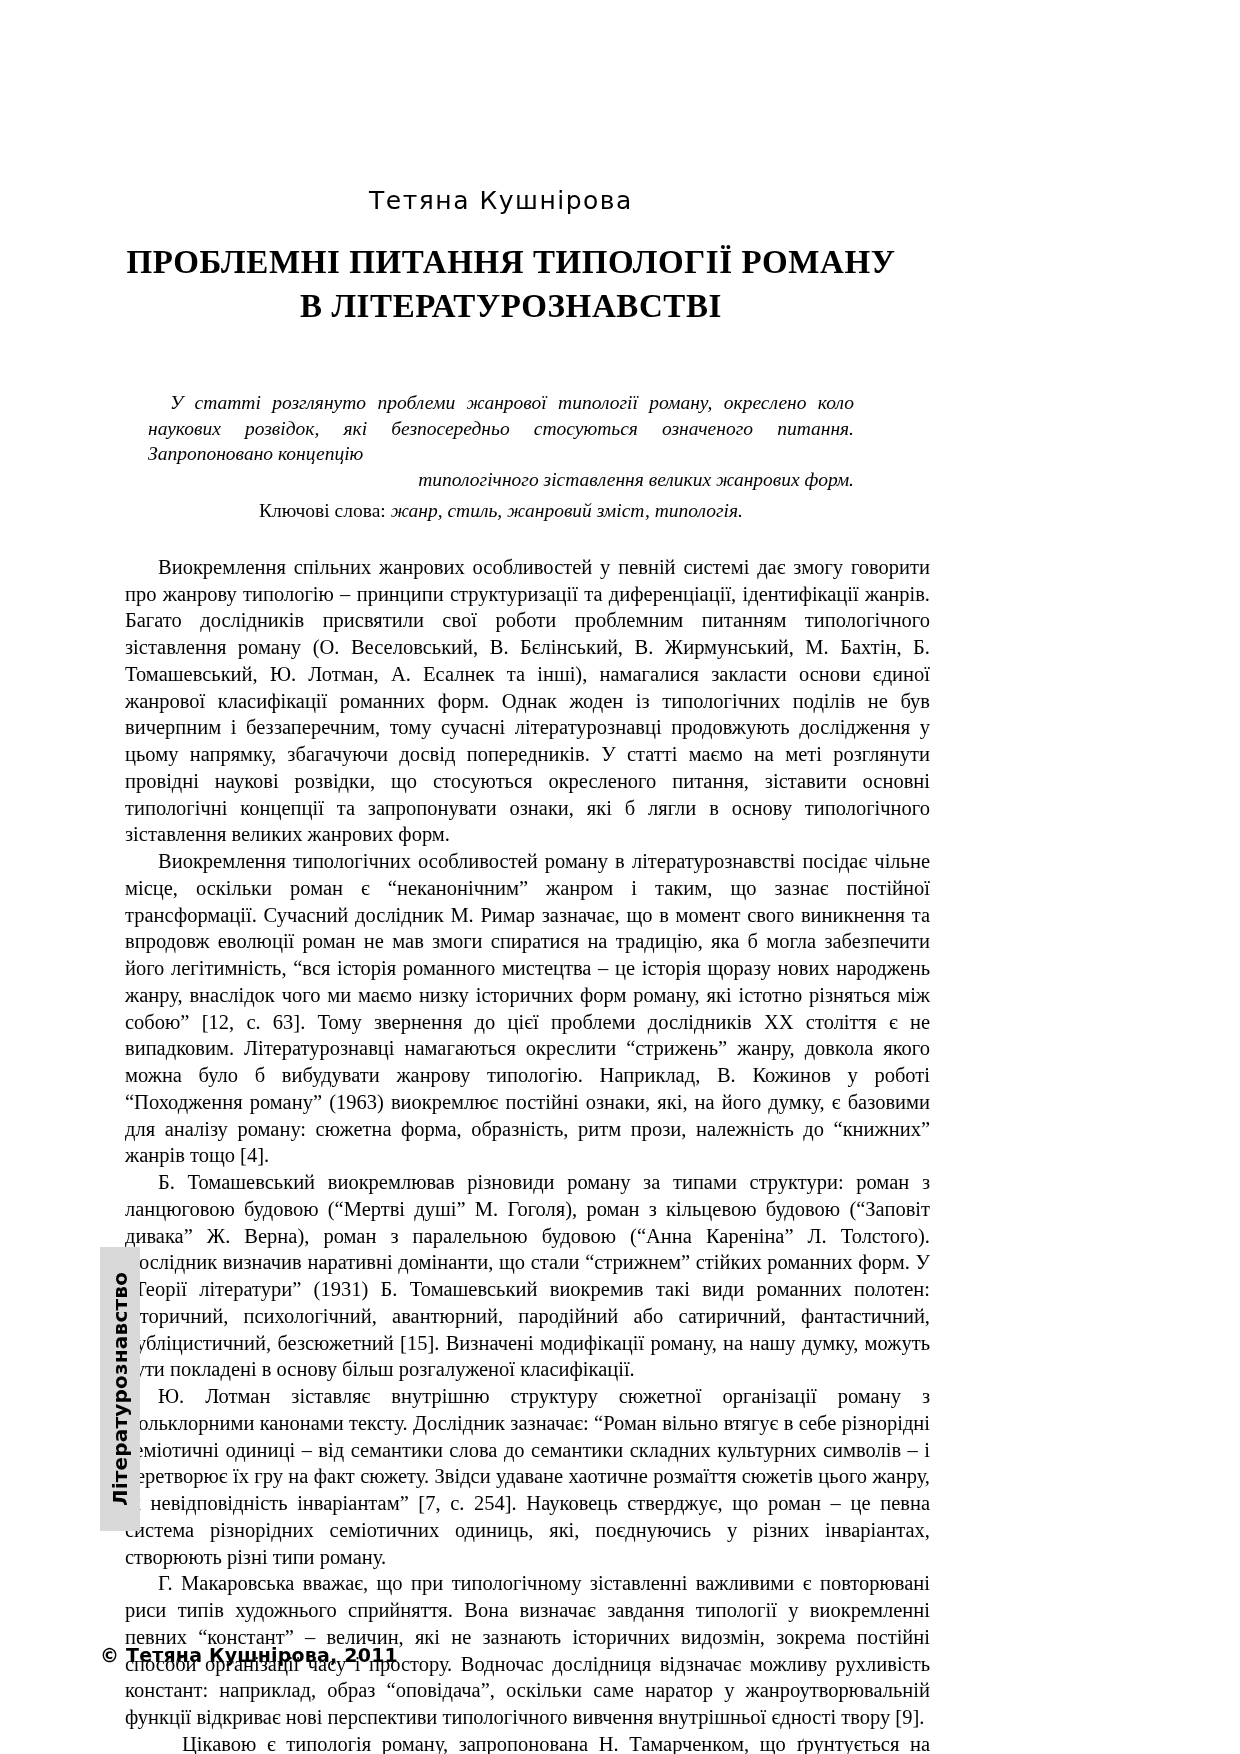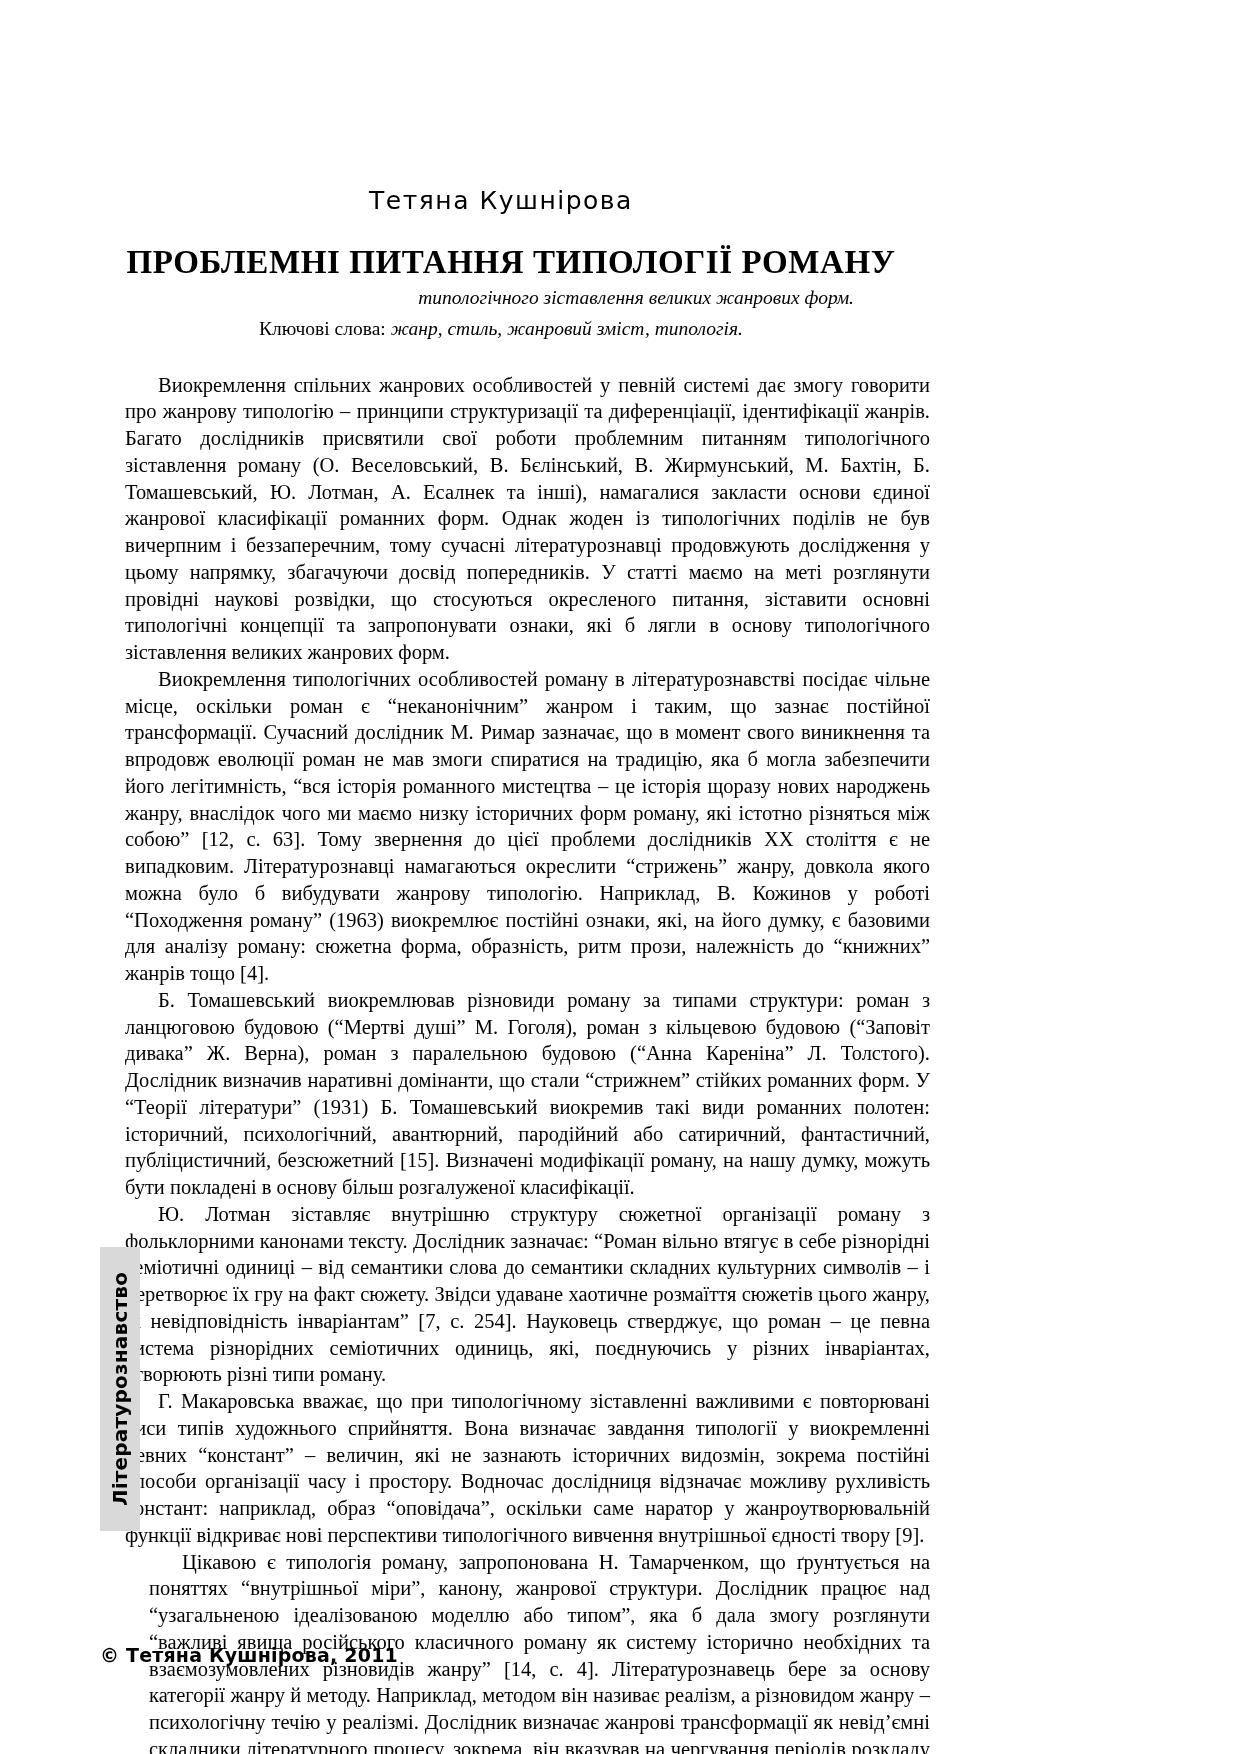--- a/index.html
+++ b/index.html
@@ -133,24 +133,26 @@
 </head>
 <body>
 
 <div class="page">
 
   <div>
     <div class="author-line">Тетяна  Кушнірова</div>
 
     <h1 class="article-title">
       <span>ПРОБЛЕМНІ ПИТАННЯ ТИПОЛОГІЇ РОМАНУ</span><br>
+      <span>В ЛІТЕРАТУРОЗНАВСТВІ</span>
     </h1>
   </div>
 
   <div>
+    <p class="abstract">У статті розглянуто проблеми жанрової типології роману, окреслено коло наукових розвідок, які безпосередньо стосуються означеного питання. Запропоновано концепцію</p>
     <p class="abstract abstract-last">типологічного зіставлення великих жанрових форм.</p>
     <p class="keywords">
       <span class="kw-label">Ключові слова: </span><span class="kw-values">жанр, стиль, жанровий зміст, типологія.</span>
     </p>
   </div>
 
   <div class="body-col">
     <p class="para">Виокремлення спільних жанрових особливостей у певній системі дає змогу говорити про жанрову типологію – принципи структуризації та диференціації, ідентифікації жанрів. Багато дослідників присвятили свої роботи проблемним питанням типологічного зіставлення роману (О. Веселовський, В. Бєлінський, В. Жирмунський, М. Бахтін, Б. Томашевський, Ю. Лотман, А. Есалнек та інші), намагалися закласти основи єдиної жанрової класифікації романних форм. Однак жоден із типологічних поділів не був вичерпним і беззаперечним, тому сучасні літературознавці продовжують дослідження у цьому напрямку, збагачуючи досвід попередників. У статті маємо на меті розглянути провідні наукові розвідки, що стосуються окресленого питання, зіставити основні типологічні концепції та запропонувати ознаки, які б лягли в основу типологічного зіставлення великих жанрових форм.</p>
     <p class="para">Виокремлення типологічних особливостей роману в літературознавстві посідає чільне місце, оскільки роман є “неканонічним” жанром і таким, що зазнає постійної трансформації. Сучасний дослідник М. Римар зазначає, що в момент свого виникнення та впродовж еволюції  роман не мав змоги спиратися  на традицію, яка б могла забезпечити його легітимність, “вся історія романного мистецтва – це історія щоразу нових народжень жанру, внаслідок чого ми маємо низку історичних форм роману, які істотно різняться між собою” [12, с. 63]. Тому звернення до цієї проблеми дослідників ХХ століття є не випадковим. Літературознавці намагаються окреслити “стрижень” жанру, довкола якого можна було б вибудувати жанрову типологію. Наприклад, В. Кожинов у роботі “Походження роману” (1963) виокремлює постійні ознаки, які, на його думку, є базовими для аналізу роману: сюжетна форма, образність, ритм прози, належність до “книжних” жанрів тощо [4].</p>
     <p class="para">Б. Томашевський виокремлював різновиди роману за типами структури: роман з ланцюговою будовою (“Мертві душі” М. Гоголя), роман з кільцевою будовою (“Заповіт дивака” Ж. Верна), роман з паралельною будовою (“Анна Кареніна” Л. Толстого). Дослідник визначив наративні домінанти, що стали “стрижнем” стійких романних форм. У “Теорії літератури” (1931) Б. Томашевський виокремив такі види романних полотен: історичний, психологічний, авантюрний, пародійний або сатиричний, фантастичний, публіцистичний, безсюжетний [15]. Визначені модифікації роману, на нашу думку, можуть бути покладені в основу більш розгалуженої класифікації.</p>

